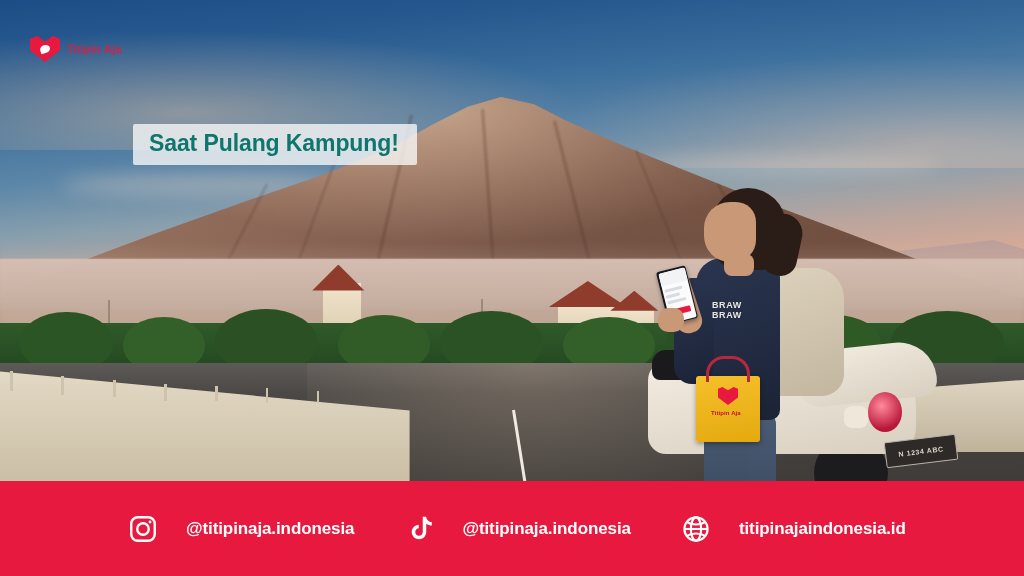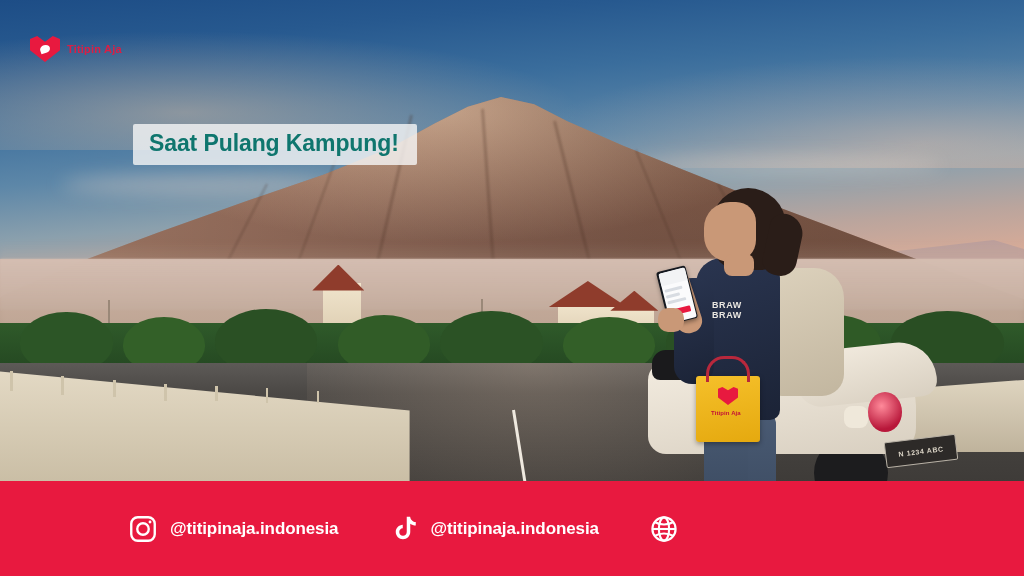--- a/index.html
+++ b/index.html
@@ -112,21 +112,21 @@
     background:rgba(246,246,246,.80); border-radius:2px;
     color:#0f766e; font-size:23px; font-weight:bold; letter-spacing:-.1px; white-space:nowrap; }
 
   
   .footer{ position:absolute; left:0; bottom:0; width:1024px; height:95px;
     background:#e8193f;
     clip-path:polygon(0% 0%, 100% 0%, 100% 100%, 0% 100%, 0% 0%,
       0% 0%, 9.3% 0%, 14.0% 42%, 16.3% 0%, 100% 0%, 100% 100%, 0% 100%); }
   .footer-inner{ position:absolute; left:0; bottom:0; width:100%; height:95px;
     display:flex; align-items:center; padding-left:128px; gap:0; }
-  .contact{ display:flex; align-items:center; gap:12px; }
+  .contact{ display:flex; align-items:center; gap:28px; }
   .contact + .contact{ margin-left:50px; }
   .c-label{ color:#fff; font-size:17px; font-weight:bold; letter-spacing:-.1px; }
   .ico{ width:30px; height:30px; flex:0 0 30px; color:#fff; }
   .ico svg{ width:100%; height:100%; display:block; }
 </style>
 </head>
 <body>
 
 <div class="banner">
 
@@ -285,16 +285,17 @@
     <div class="contact">
       <span class="ico">
         <svg viewBox="0 0 24 24" fill="none" stroke="currentColor" stroke-width="1.7">
           <circle cx="12" cy="12" r="9.3"></circle>
           <ellipse cx="12" cy="12" rx="4.1" ry="9.3"></ellipse>
           <line x1="2.7" y1="12" x2="21.3" y2="12"></line>
           <path d="M4.6 6.4c2 1.3 4.6 2 7.4 2s5.4-.7 7.4-2"></path>
           <path d="M4.6 17.6c2-1.3 4.6-2 7.4-2s5.4.7 7.4 2"></path>
         </svg>
       </span>
+      <span class="c-label">titipinajaindonesia.id</span>
     </div>
 
   </div>
 </div>
 
 </body></html>

